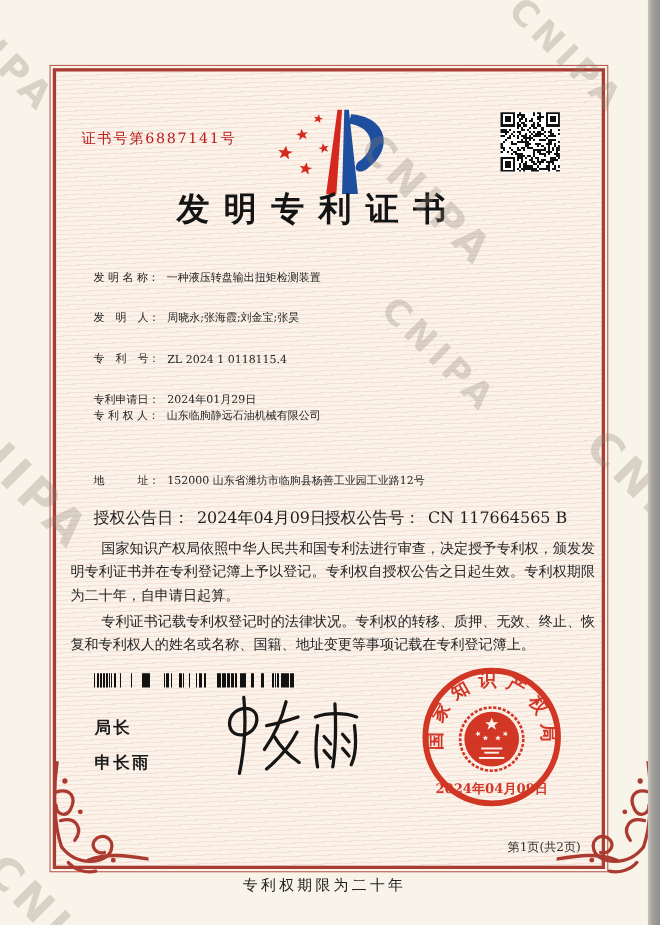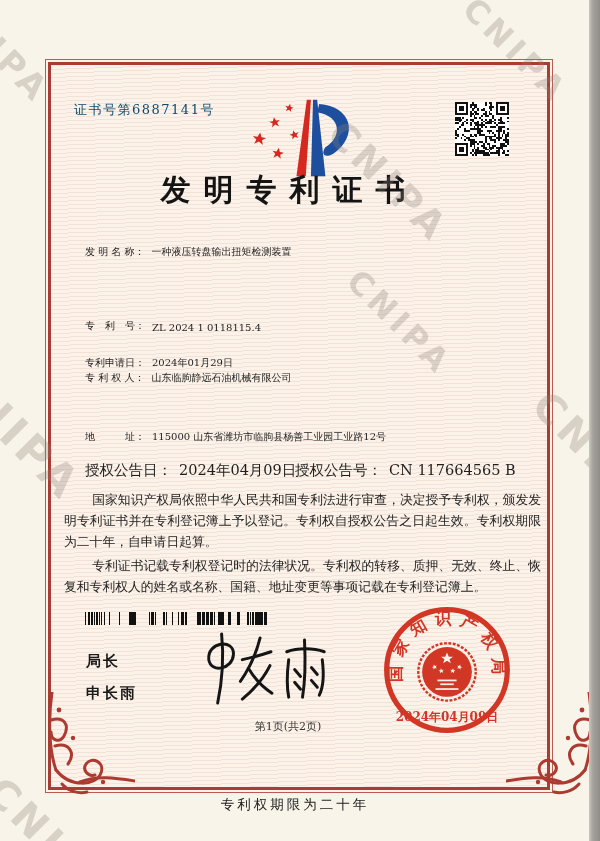--- a/index.html
+++ b/index.html
@@ -24,21 +24,21 @@
     font-weight:700;color:rgba(138,130,118,0.30);letter-spacing:5px;
     transform:rotate(45deg);transform-origin:0 0;pointer-events:none;white-space:nowrap;}
   .wm1{left:-40px;top:-16px;font-size:34px;}
   .wm2{left:350px;top:112px;font-size:38px;}
   .wm3{left:-30px;top:352px;font-size:44px;}
   .wm4{left:366px;top:262px;font-size:32px;}
   .wm5{left:10px;top:768px;font-size:40px;}
   .wm6{left:482px;top:-10px;font-size:32px;}
   .wm7{left:556px;top:382px;font-size:40px;}
 
-  .cert-no{position:absolute;left:74px;top:101px;z-index:3;font-size:13px;letter-spacing:1.5px;color:#0c4a6e;text-align:center;}
+  .cert-no{position:absolute;left:74px;top:117px;z-index:3;font-size:13px;letter-spacing:1.5px;color:#b91c1c;text-align:center;}
   .logo{position:absolute;left:251px;top:95px;width:124px;height:84px;z-index:3;}
   .qr{position:absolute;left:455px;top:102px;width:54px;height:54px;z-index:3;}
   .title{position:absolute;left:32px;top:170px;width:502px;z-index:3;text-align:center;
     font-size:30px;font-weight:700;letter-spacing:13px;text-indent:13px;color:#141414;}
 
   .frow{position:absolute;left:85px;width:460px;z-index:3;display:flex;align-items:flex-end;
     font-size:10px;color:#1e1e1e;}
   .flabel{white-space:pre;}
   .fvalue{margin-left:7px;white-space:pre;}
   .r0{top:245px}.r1{top:282px}.r2{top:319px}.r3{top:356px}.r4{top:371px}.r5{top:430px}
@@ -55,21 +55,21 @@
   .sig-title{position:absolute;left:86px;top:652px;z-index:3;
     font-family:"DejaVu Sans","Liberation Sans",sans-serif;font-weight:700;font-size:15px;letter-spacing:2px;color:#1b1b1b;}
   .sig-name{position:absolute;left:86px;top:684px;z-index:3;
     font-family:"DejaVu Sans","Liberation Sans",sans-serif;font-weight:700;font-size:15px;letter-spacing:2px;color:#1b1b1b;}
   .signature{position:absolute;left:193px;top:628px;width:148px;height:84px;z-index:4;}
   .seal{position:absolute;left:380px;top:603px;width:134px;height:134px;z-index:5;opacity:0.94;}
   .orn{position:absolute;width:95px;height:106px;z-index:4;}
   .orn-bl{left:40px;top:692px;}
   .orn-br{left:506px;top:692px;transform:scaleX(-1);}
 
-  .page-no{position:absolute;left:48px;top:719px;width:480px;z-index:3;text-align:center;
+  .page-no{position:absolute;left:48px;top:763px;width:480px;z-index:3;text-align:right;
     font-size:11px;color:#333;}
   .continuation{position:absolute;left:0;top:796px;width:590px;z-index:3;text-align:center;
     font-size:13.5px;letter-spacing:3px;color:#222;}
 </style>
 </head>
 <body>
 
 <div class="page">
 
   <div class="cert-border"></div>
@@ -117,35 +117,39 @@
     </g>
     <path id="qr-cells" fill="#111111" d="M9 0h1v1h-1zM16 0h1v1h-1zM18 0h1v1h-1zM19 0h1v1h-1zM8 1h1v1h-1zM9 1h1v1h-1zM10 1h1v1h-1zM11 1h1v1h-1zM16 1h1v1h-1zM19 1h1v1h-1zM8 2h1v1h-1zM10 2h1v1h-1zM11 2h1v1h-1zM18 2h1v1h-1zM19 2h1v1h-1zM20 2h1v1h-1zM9 3h1v1h-1zM10 3h1v1h-1zM12 3h1v1h-1zM15 3h1v1h-1zM18 3h1v1h-1zM19 3h1v1h-1zM9 4h1v1h-1zM12 4h1v1h-1zM14 4h1v1h-1zM15 4h1v1h-1zM19 4h1v1h-1zM8 5h1v1h-1zM10 5h1v1h-1zM11 5h1v1h-1zM16 5h1v1h-1zM18 5h1v1h-1zM8 6h1v1h-1zM9 6h1v1h-1zM11 6h1v1h-1zM12 6h1v1h-1zM15 6h1v1h-1zM16 6h1v1h-1zM18 6h1v1h-1zM19 6h1v1h-1zM8 7h1v1h-1zM10 7h1v1h-1zM14 7h1v1h-1zM16 7h1v1h-1zM17 7h1v1h-1zM20 7h1v1h-1zM0 8h1v1h-1zM1 8h1v1h-1zM2 8h1v1h-1zM4 8h1v1h-1zM10 8h1v1h-1zM11 8h1v1h-1zM13 8h1v1h-1zM20 8h1v1h-1zM24 8h1v1h-1zM28 8h1v1h-1zM0 9h1v1h-1zM1 9h1v1h-1zM2 9h1v1h-1zM3 9h1v1h-1zM6 9h1v1h-1zM8 9h1v1h-1zM9 9h1v1h-1zM14 9h1v1h-1zM16 9h1v1h-1zM18 9h1v1h-1zM19 9h1v1h-1zM21 9h1v1h-1zM23 9h1v1h-1zM24 9h1v1h-1zM2 10h1v1h-1zM5 10h1v1h-1zM9 10h1v1h-1zM12 10h1v1h-1zM15 10h1v1h-1zM17 10h1v1h-1zM18 10h1v1h-1zM19 10h1v1h-1zM20 10h1v1h-1zM24 10h1v1h-1zM25 10h1v1h-1zM28 10h1v1h-1zM0 11h1v1h-1zM1 11h1v1h-1zM4 11h1v1h-1zM6 11h1v1h-1zM8 11h1v1h-1zM10 11h1v1h-1zM11 11h1v1h-1zM12 11h1v1h-1zM14 11h1v1h-1zM16 11h1v1h-1zM17 11h1v1h-1zM18 11h1v1h-1zM19 11h1v1h-1zM21 11h1v1h-1zM23 11h1v1h-1zM24 11h1v1h-1zM25 11h1v1h-1zM26 11h1v1h-1zM3 12h1v1h-1zM4 12h1v1h-1zM8 12h1v1h-1zM11 12h1v1h-1zM12 12h1v1h-1zM13 12h1v1h-1zM14 12h1v1h-1zM15 12h1v1h-1zM22 12h1v1h-1zM2 13h1v1h-1zM10 13h1v1h-1zM12 13h1v1h-1zM14 13h1v1h-1zM16 13h1v1h-1zM19 13h1v1h-1zM20 13h1v1h-1zM21 13h1v1h-1zM23 13h1v1h-1zM24 13h1v1h-1zM25 13h1v1h-1zM26 13h1v1h-1zM1 14h1v1h-1zM5 14h1v1h-1zM8 14h1v1h-1zM9 14h1v1h-1zM10 14h1v1h-1zM11 14h1v1h-1zM12 14h1v1h-1zM13 14h1v1h-1zM23 14h1v1h-1zM24 14h1v1h-1zM28 14h1v1h-1zM0 15h1v1h-1zM5 15h1v1h-1zM6 15h1v1h-1zM7 15h1v1h-1zM12 15h1v1h-1zM13 15h1v1h-1zM14 15h1v1h-1zM17 15h1v1h-1zM18 15h1v1h-1zM19 15h1v1h-1zM22 15h1v1h-1zM23 15h1v1h-1zM24 15h1v1h-1zM26 15h1v1h-1zM0 16h1v1h-1zM12 16h1v1h-1zM13 16h1v1h-1zM18 16h1v1h-1zM20 16h1v1h-1zM23 16h1v1h-1zM26 16h1v1h-1zM28 16h1v1h-1zM0 17h1v1h-1zM1 17h1v1h-1zM4 17h1v1h-1zM8 17h1v1h-1zM10 17h1v1h-1zM11 17h1v1h-1zM13 17h1v1h-1zM14 17h1v1h-1zM15 17h1v1h-1zM21 17h1v1h-1zM23 17h1v1h-1zM25 17h1v1h-1zM27 17h1v1h-1zM28 17h1v1h-1zM1 18h1v1h-1zM5 18h1v1h-1zM8 18h1v1h-1zM9 18h1v1h-1zM11 18h1v1h-1zM16 18h1v1h-1zM17 18h1v1h-1zM18 18h1v1h-1zM19 18h1v1h-1zM20 18h1v1h-1zM21 18h1v1h-1zM23 18h1v1h-1zM25 18h1v1h-1zM27 18h1v1h-1zM28 18h1v1h-1zM0 19h1v1h-1zM3 19h1v1h-1zM6 19h1v1h-1zM7 19h1v1h-1zM16 19h1v1h-1zM18 19h1v1h-1zM19 19h1v1h-1zM22 19h1v1h-1zM23 19h1v1h-1zM24 19h1v1h-1zM27 19h1v1h-1zM5 20h1v1h-1zM7 20h1v1h-1zM8 20h1v1h-1zM9 20h1v1h-1zM10 20h1v1h-1zM16 20h1v1h-1zM19 20h1v1h-1zM20 20h1v1h-1zM21 20h1v1h-1zM23 20h1v1h-1zM26 20h1v1h-1zM27 20h1v1h-1zM28 20h1v1h-1zM8 21h1v1h-1zM9 21h1v1h-1zM10 21h1v1h-1zM11 21h1v1h-1zM13 21h1v1h-1zM14 21h1v1h-1zM16 21h1v1h-1zM21 21h1v1h-1zM27 21h1v1h-1zM28 21h1v1h-1zM8 22h1v1h-1zM9 22h1v1h-1zM10 22h1v1h-1zM12 22h1v1h-1zM15 22h1v1h-1zM17 22h1v1h-1zM18 22h1v1h-1zM24 22h1v1h-1zM25 22h1v1h-1zM26 22h1v1h-1zM28 22h1v1h-1zM8 23h1v1h-1zM10 23h1v1h-1zM14 23h1v1h-1zM15 23h1v1h-1zM18 23h1v1h-1zM20 23h1v1h-1zM21 23h1v1h-1zM24 23h1v1h-1zM25 23h1v1h-1zM26 23h1v1h-1zM27 23h1v1h-1zM10 24h1v1h-1zM12 24h1v1h-1zM15 24h1v1h-1zM16 24h1v1h-1zM18 24h1v1h-1zM19 24h1v1h-1zM20 24h1v1h-1zM22 24h1v1h-1zM23 24h1v1h-1zM24 24h1v1h-1zM25 24h1v1h-1zM9 25h1v1h-1zM11 25h1v1h-1zM12 25h1v1h-1zM16 25h1v1h-1zM17 25h1v1h-1zM19 25h1v1h-1zM23 25h1v1h-1zM25 25h1v1h-1zM9 26h1v1h-1zM11 26h1v1h-1zM12 26h1v1h-1zM13 26h1v1h-1zM14 26h1v1h-1zM15 26h1v1h-1zM18 26h1v1h-1zM22 26h1v1h-1zM23 26h1v1h-1zM26 26h1v1h-1zM28 26h1v1h-1zM8 27h1v1h-1zM10 27h1v1h-1zM11 27h1v1h-1zM12 27h1v1h-1zM13 27h1v1h-1zM14 27h1v1h-1zM15 27h1v1h-1zM16 27h1v1h-1zM17 27h1v1h-1zM19 27h1v1h-1zM20 27h1v1h-1zM21 27h1v1h-1zM22 27h1v1h-1zM23 27h1v1h-1zM25 27h1v1h-1zM26 27h1v1h-1zM9 28h1v1h-1zM11 28h1v1h-1zM15 28h1v1h-1zM16 28h1v1h-1zM17 28h1v1h-1zM18 28h1v1h-1zM23 28h1v1h-1zM27 28h1v1h-1zM28 28h1v1h-1z"></path>
   </svg>
 
   <div class="title">发明专利证书</div>
 
   <div class="frow r0">
     <span class="flabel">发 明 名 称：</span>
     <span class="fvalue">一种液压转盘输出扭矩检测装置</span>
   </div>
+  <div class="frow r1">
+    <span class="flabel">发　明　人：</span>
+    <span class="fvalue">周晓永;张海霞;刘金宝;张昊</span>
+  </div>
   <div class="frow r2">
     <span class="flabel">专　利　号：</span>
     <span class="fvalue">ZL 2024 1 0118115.4</span>
   </div>
   <div class="frow r3">
     <span class="flabel">专利申请日：</span>
     <span class="fvalue">2024年01月29日</span>
   </div>
   <div class="frow r4">
     <span class="flabel">专 利 权 人：</span>
     <span class="fvalue">山东临朐静远石油机械有限公司</span>
   </div>
   <div class="frow r5">
     <span class="flabel">地　　　址：</span>
-    <span class="fvalue">115000 山东省潍坊市临朐县杨善工业园工业路12号</span>
+    <span class="fvalue">152000 山东省潍坊市临朐县杨善工业园工业路12号</span>
   </div>
   <div class="rgrant">
     <span class="pair p1">
       <span class="flabel">授权公告日：</span>
       <span class="fvalue">2024年04月09日</span>
     </span>
     <span class="pair p2">
       <span class="flabel">授权公告号：</span>
       <span class="fvalue">CN 117664565 B</span>
     </span>

